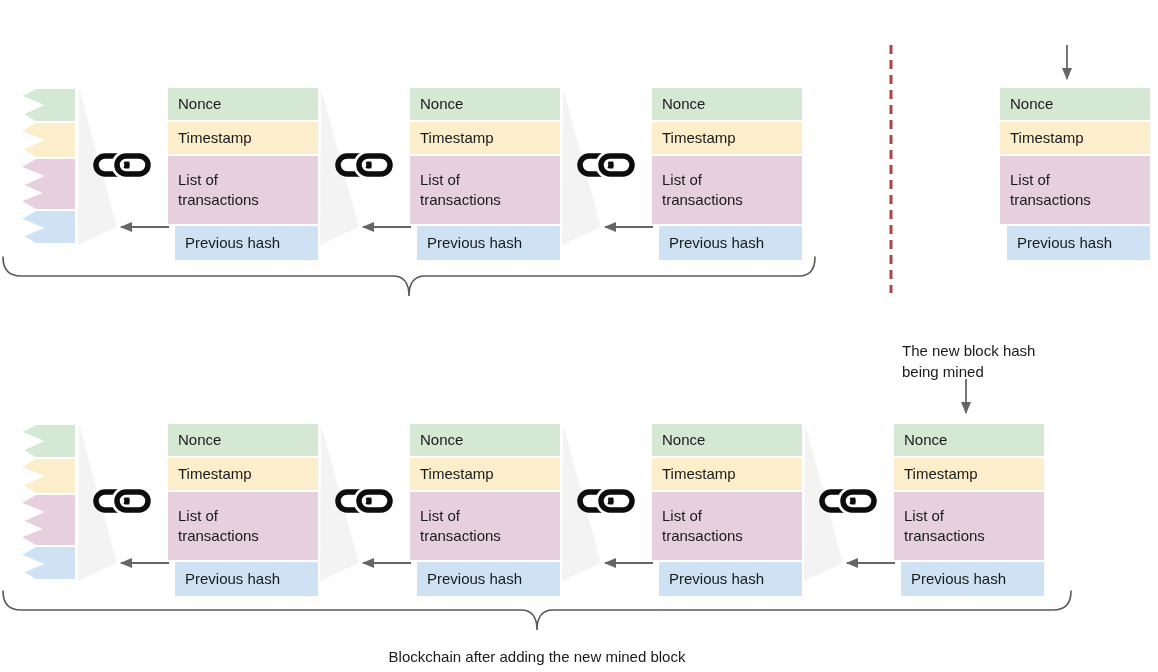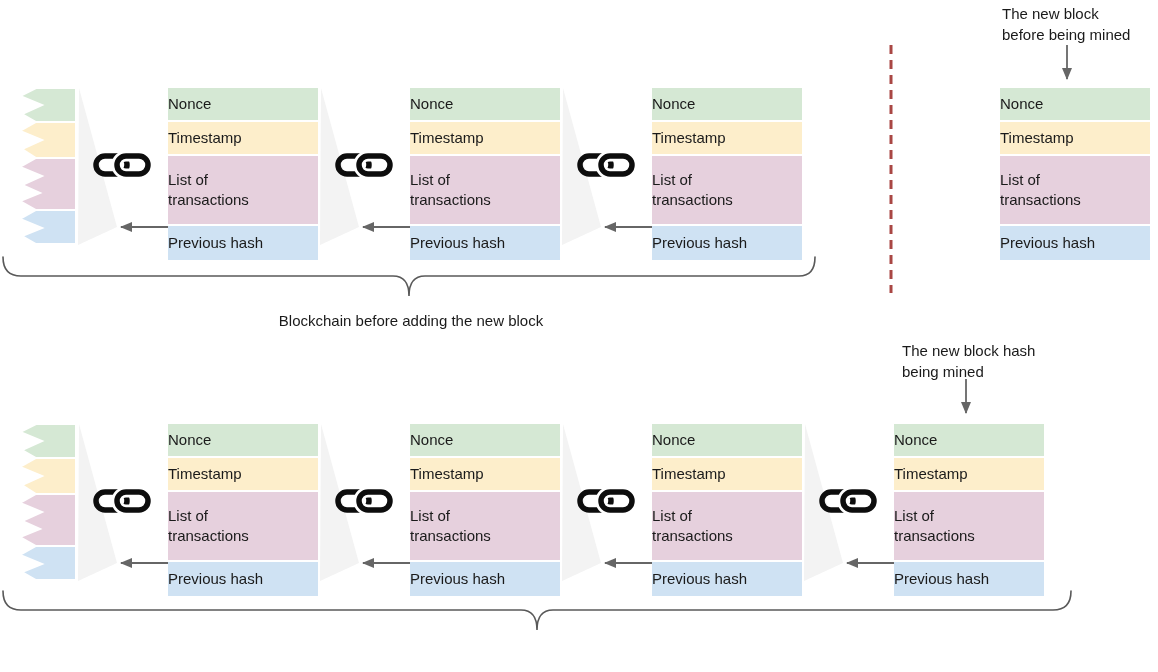--- a/index.html
+++ b/index.html
@@ -5,24 +5,24 @@
   html,body{margin:0;padding:0;background:#ffffff;}
   .canvas{
     position:relative;width:1158px;height:672px;overflow:hidden;
     font-family:"Liberation Sans", sans-serif;font-size:15px;color:#1a1a1a;
     background:#ffffff;
   }
   .abs{position:absolute;}
   .block{position:absolute;width:150px;}
   .row{
     height:34px;box-sizing:border-box;border-bottom:2px solid #ffffff;
-    display:flex;align-items:center;line-height:20px;
+    display:flex;align-items:center;padding-left:10px;line-height:20px;
   }
   .row-tall{height:70px;}
-  .row-last{border-bottom:none;}
+  .row-last{border-bottom:none;margin-left:7px;}
   .lbl{display:block;}
   .wrap{max-width:100px;}
   .caption{position:absolute;width:608px;text-align:center;white-space:nowrap;}
   .note{position:absolute;line-height:21px;white-space:nowrap;}
   svg{display:block;overflow:visible;}
 </style>
 </head>
 <body>
 
 <div class="canvas" style="color: rgb(26, 26, 26);">
@@ -120,24 +120,20 @@
   </div>
   <div class="row row-last" style="background-color: rgb(207, 226, 243);">
     <span class="lbl">Previous hash</span>
   </div>
 </div>
 
   <svg class="abs" style="left:886px;top:43px" width="10" height="252">
     <line x1="5" y1="2" x2="5" y2="250" stroke-width="3" stroke-dasharray="9 6" stroke="#a94744"></line>
   </svg>
 
-  <div class="note" style="left:1002px;top:3px">
-    <div>The new block</div>
-    <div>before being mined</div>
-  </div>
   <svg class="abs" style="left:1059px;top:42px" width="16" height="44">
       <line x1="8" y1="3" x2="8" y2="37" stroke-width="1.8" marker-end="url(#arrowhead)" stroke="#666666"></line>
     </svg>
   <div class="block" style="left:1000px;top:88px">
   <div class="row" style="background-color: rgb(213, 232, 212);">
     <span class="lbl">Nonce</span>
   </div>
   <div class="row" style="background-color: rgb(253, 238, 203);">
     <span class="lbl">Timestamp</span>
   </div>
@@ -145,21 +141,20 @@
     <span class="lbl wrap">List of transactions</span>
   </div>
   <div class="row row-last" style="background-color: rgb(207, 226, 243);">
     <span class="lbl">Previous hash</span>
   </div>
 </div>
 
   <svg class="abs" style="left:2px;top:255px" width="816" height="46">
     <path d="M1,2 C1,15 8,21 19,21 L391,21 C401,21 407,27 407,41 C407,27 413,21 423,21 L797,21 C808,21 813,15 813,2" fill="none" stroke-width="1.6" stroke-linecap="round" stroke="#595959"></path>
   </svg>
-  <div class="caption" style="left:107px;top:312px">Blockchain before adding the new block</div>
 
   <div class="note" style="left:902px;top:340px">
     <div>The new block hash</div>
     <div>being mined</div>
   </div>
   <svg class="abs" style="left:958px;top:376px" width="16" height="44">
       <line x1="8" y1="3" x2="8" y2="37" stroke-width="1.8" marker-end="url(#arrowhead)" stroke="#666666"></line>
     </svg>
 
   <svg class="abs" style="left:10px;top:424px" width="66" height="156">
@@ -261,14 +256,15 @@
     <span class="lbl wrap">List of transactions</span>
   </div>
   <div class="row row-last" style="background-color: rgb(207, 226, 243);">
     <span class="lbl">Previous hash</span>
   </div>
 </div>
 
   <svg class="abs" style="left:2px;top:589px" width="1072" height="46">
     <path d="M1,2 C1,15 8,21 19,21 L519,21 C529,21 535,27 535,41 C535,27 541,21 551,21 L1051,21 C1062,21 1069,15 1069,2" fill="none" stroke-width="1.6" stroke-linecap="round" stroke="#595959"></path>
   </svg>
+  <div class="caption" style="left:233px;top:648px">Blockchain after adding the new mined block</div>
 
 </div>
 
 </body></html>

